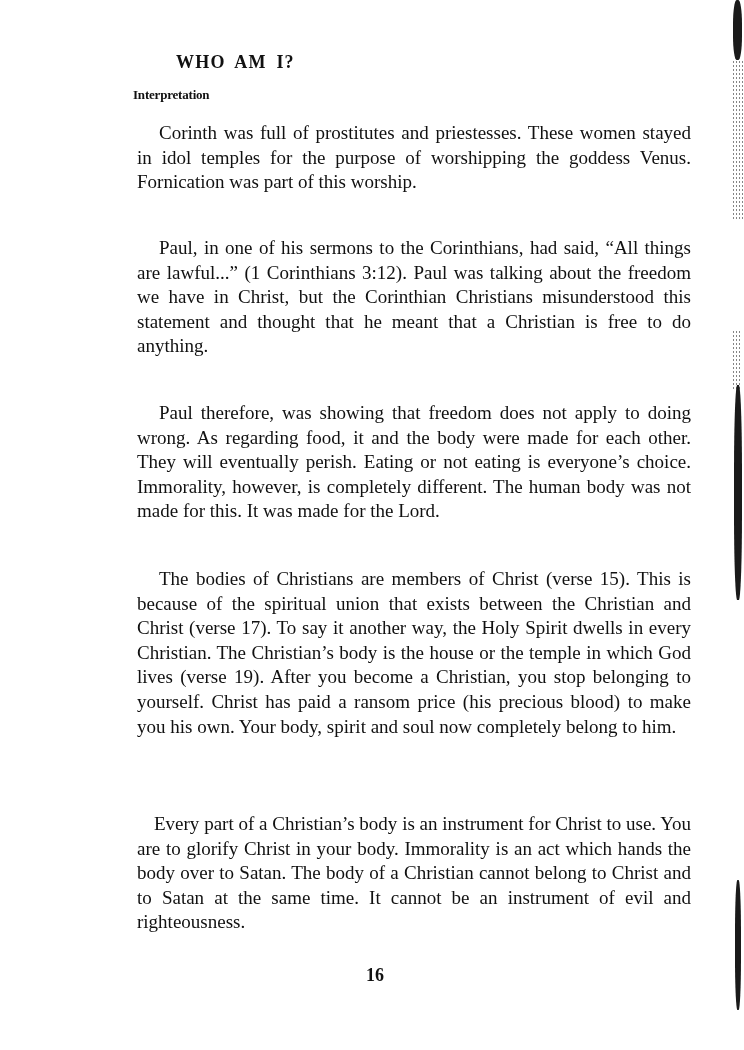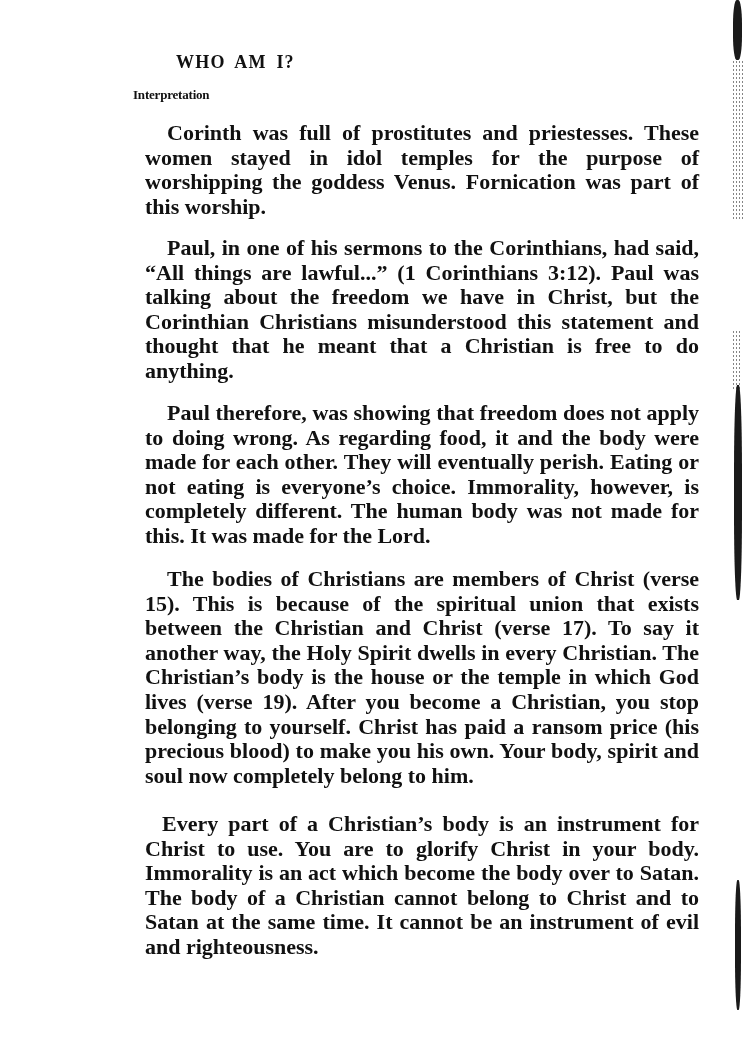--- a/index.html
+++ b/index.html
@@ -35,28 +35,27 @@
     .section-heading {
       position: absolute;
       top: 87px;
       left: 0;
       font-size: 13px;
       font-weight: bold;
       letter-spacing: -0.2px;
     }
     .para {
       position: absolute;
-      left: 12px;
+      left: 4px;
       width: 554px;
-      font-size: 22px;
+      font-size: 19px;
       line-height: 24.6px;
       text-align: justify;
       text-indent: 22px;
       margin: 0;
-      font-weight: bold;
     }
     #p1 { top: 121px; }
     #p2 { top: 236px; }
     #p3 { top: 401px; }
     #p4 { top: 567px; }
     #p5 { top: 812px; text-indent: 17px; }
     .page-number {
       position: absolute;
       top: 965px;
       left: 0;
@@ -89,22 +88,23 @@
 <body>
 
 <div class="page">
   <div class="running-head">WHO AM I?</div>
   <div class="section-heading">Interpretation</div>
 
   <p class="para" id="p1">Corinth was full of prostitutes and priestesses. These women stayed in idol temples for the purpose of worshipping the goddess Venus. Fornication was part of this worship.</p>
   <p class="para" id="p2">Paul, in one of his sermons to the Corinthians, had said, “All things are lawful...” (1 Corinthians 3:12). Paul was talking about the freedom we have in Christ, but the Corinthian Christians misunderstood this statement and thought that he meant that a Christian is free to do anything.</p>
   <p class="para" id="p3">Paul therefore, was showing that freedom does not apply to doing wrong. As regarding food, it and the body were made for each other. They will eventually perish. Eating or not eating is everyone’s choice. Immorality, however, is completely different. The human body was not made for this. It was made for the Lord.</p>
   <p class="para" id="p4">The bodies of Christians are members of Christ (verse 15). This is because of the spiritual union that exists between the Christian and Christ (verse 17). To say it another way, the Holy Spirit dwells in every Christian. The Christian’s body is the house or the temple in which God lives (verse 19). After you become a Christian, you stop belonging to yourself. Christ has paid a ransom price (his precious blood) to make you his own. Your body, spirit and soul now completely belong to him.</p>
-  <p class="para" id="p5">Every part of a Christian’s body is an instrument for Christ to use. You are to glorify Christ in your body. Immorality is an act which become the body over to Satan. The body of a Christian cannot belong to Christ and to Satan at the same time. It cannot be an instrument of evil and righteousness.</p>
+  <p class="para" id="p5">Every part of a Christian’s body is an instrument for Christ to use. You are to glorify Christ in your body. Immorality is an act which hands the body over to Satan. The body of a Christian cannot belong to Christ and to Satan at the same time. It cannot be an instrument of evil and righteousness.</p>
 
+  <div class="page-number">16</div>
 </div>
 
 <div class="binding-edge">
   <div class="edge-mark" style="right:2px; top:0; width:9px; height:60px;"></div>
   <div class="edge-dots" style="right:0; top:60px; width:12px; height:160px;"></div>
   <div class="edge-dots" style="right:2px; top:330px; width:10px; height:60px;"></div>
   <div class="edge-mark" style="right:2px; top:385px; width:8px; height:215px;"></div>
   <div class="edge-mark" style="right:3px; top:880px; width:6px; height:130px;"></div>
 </div>
 

